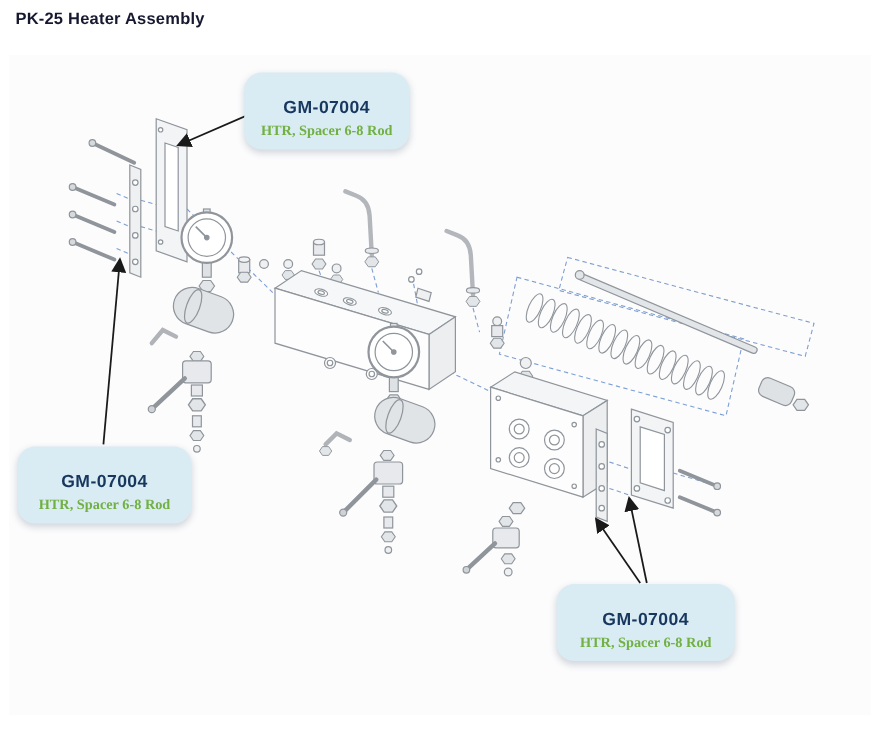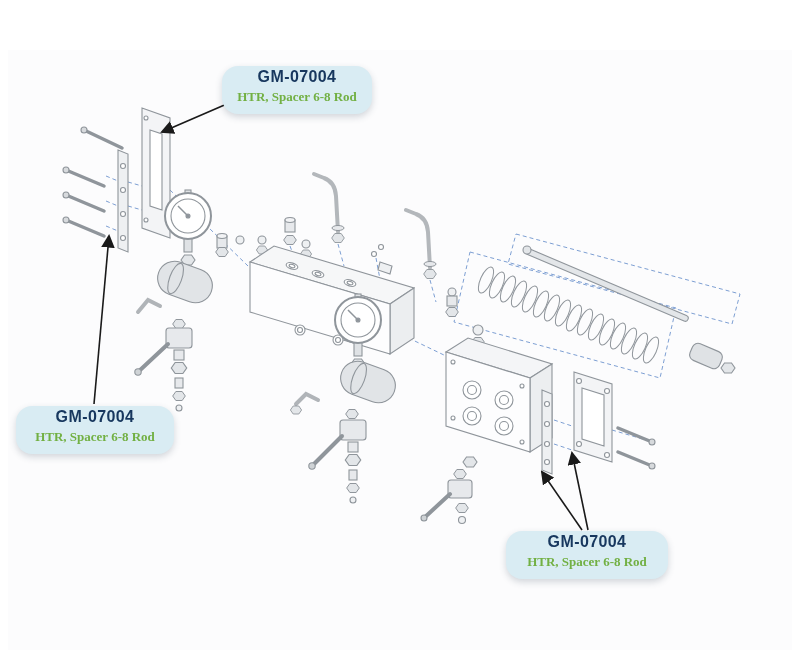--- a/index.html
+++ b/index.html
@@ -5,32 +5,33 @@
   * { margin:0; padding:0; box-sizing:border-box; }
   html,body { width:800px; height:671px; }
   body { font-family:"Liberation Sans", sans-serif; background:#ffffff; }
   .page { position:relative; width:800px; height:671px; background:#ffffff; overflow:hidden; }
   .title { position:absolute; left:14px; top:9px; font-size:15px; font-weight:700; color:#15182e; letter-spacing:.2px; }
   .drawing-panel { position:absolute; left:8px; top:50px; width:784px; height:600px; background:#fcfcfd; }
   svg.drawing { position:absolute; left:0; top:0; width:800px; height:671px; }
   .guides { stroke:#7d9fd3; stroke-width:1; fill:none; stroke-dasharray:4 3; }
   .parts  { stroke:#8f959b; stroke-width:1.1; fill:#ffffff; }
   .leaders{ stroke:#1a1a1a; stroke-width:1.6; fill:none; }
-  .callout { position:absolute; background:#d9ecf3; border-radius:16px; padding:2px 10px 9px;
+  .callout { position:absolute; background:#d9ecf3; border-radius:16px; padding:24px 10px 9px;
              text-align:center; box-shadow:0 3px 7px rgba(40,60,80,.20); }
   .callout .part { font-size:16px; font-weight:700; color:#17375e; letter-spacing:.4px; }
   .callout .desc { font-size:13px; font-weight:700; color:#72b043; margin-top:3px;font-family:Liberation Serif, serif; }
   .callout-top { left:222px; top:66px; width:150px; }
   .callout-left { left:16px; top:406px; width:158px; }
   .callout-br { left:506px; top:531px; width:162px; }
 </style>
 </head>
 <body>
 
 <div class="page">
+  <h1 class="title">PK-25 Heater Assembly</h1>
   <div class="drawing-panel"></div>
 
   <svg class="drawing" viewBox="0 0 800 671" aria-hidden="true">
     <defs>
       <marker id="arrow" viewBox="0 0 10 10" refX="8.5" refY="5" markerWidth="8.5" markerHeight="8.5" orient="auto">
         <path d="M0,0 L10,5 L0,10 Z" fill="#1a1a1a"></path>
       </marker>
       <path id="hex" d="M-7,0 L-3.5,-5 L3.5,-5 L7,0 L3.5,5 L-3.5,5 Z"></path>
       <ellipse id="coil" rx="5.5" ry="14" transform="rotate(24)"></ellipse>
     </defs>

